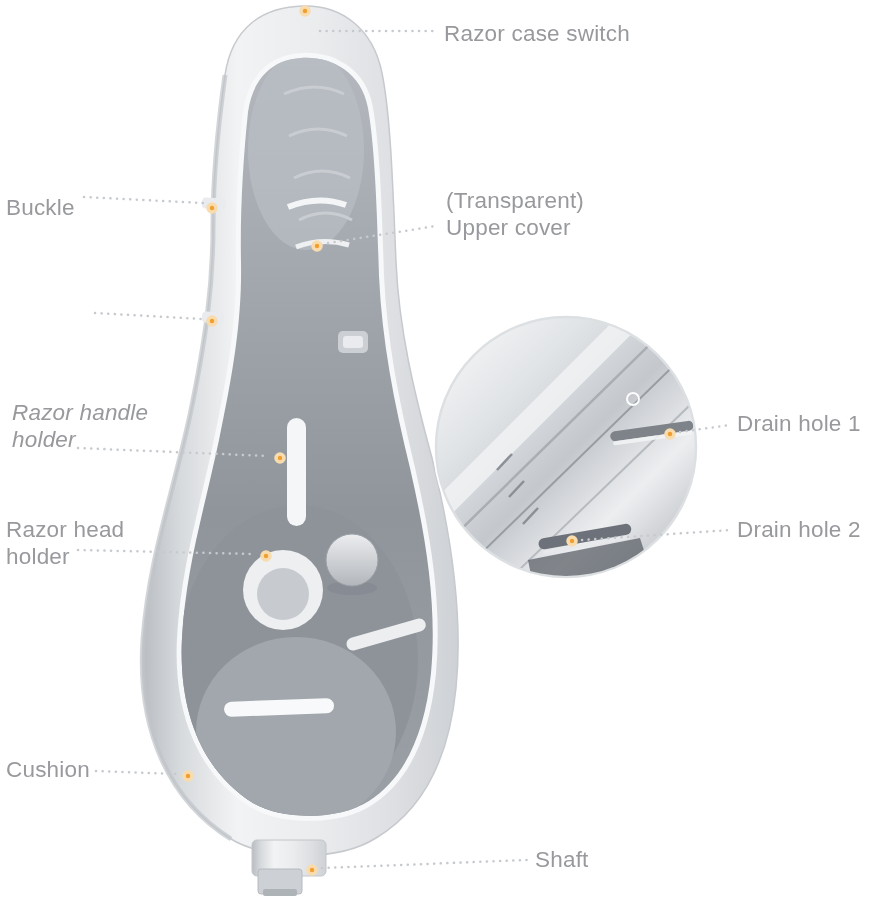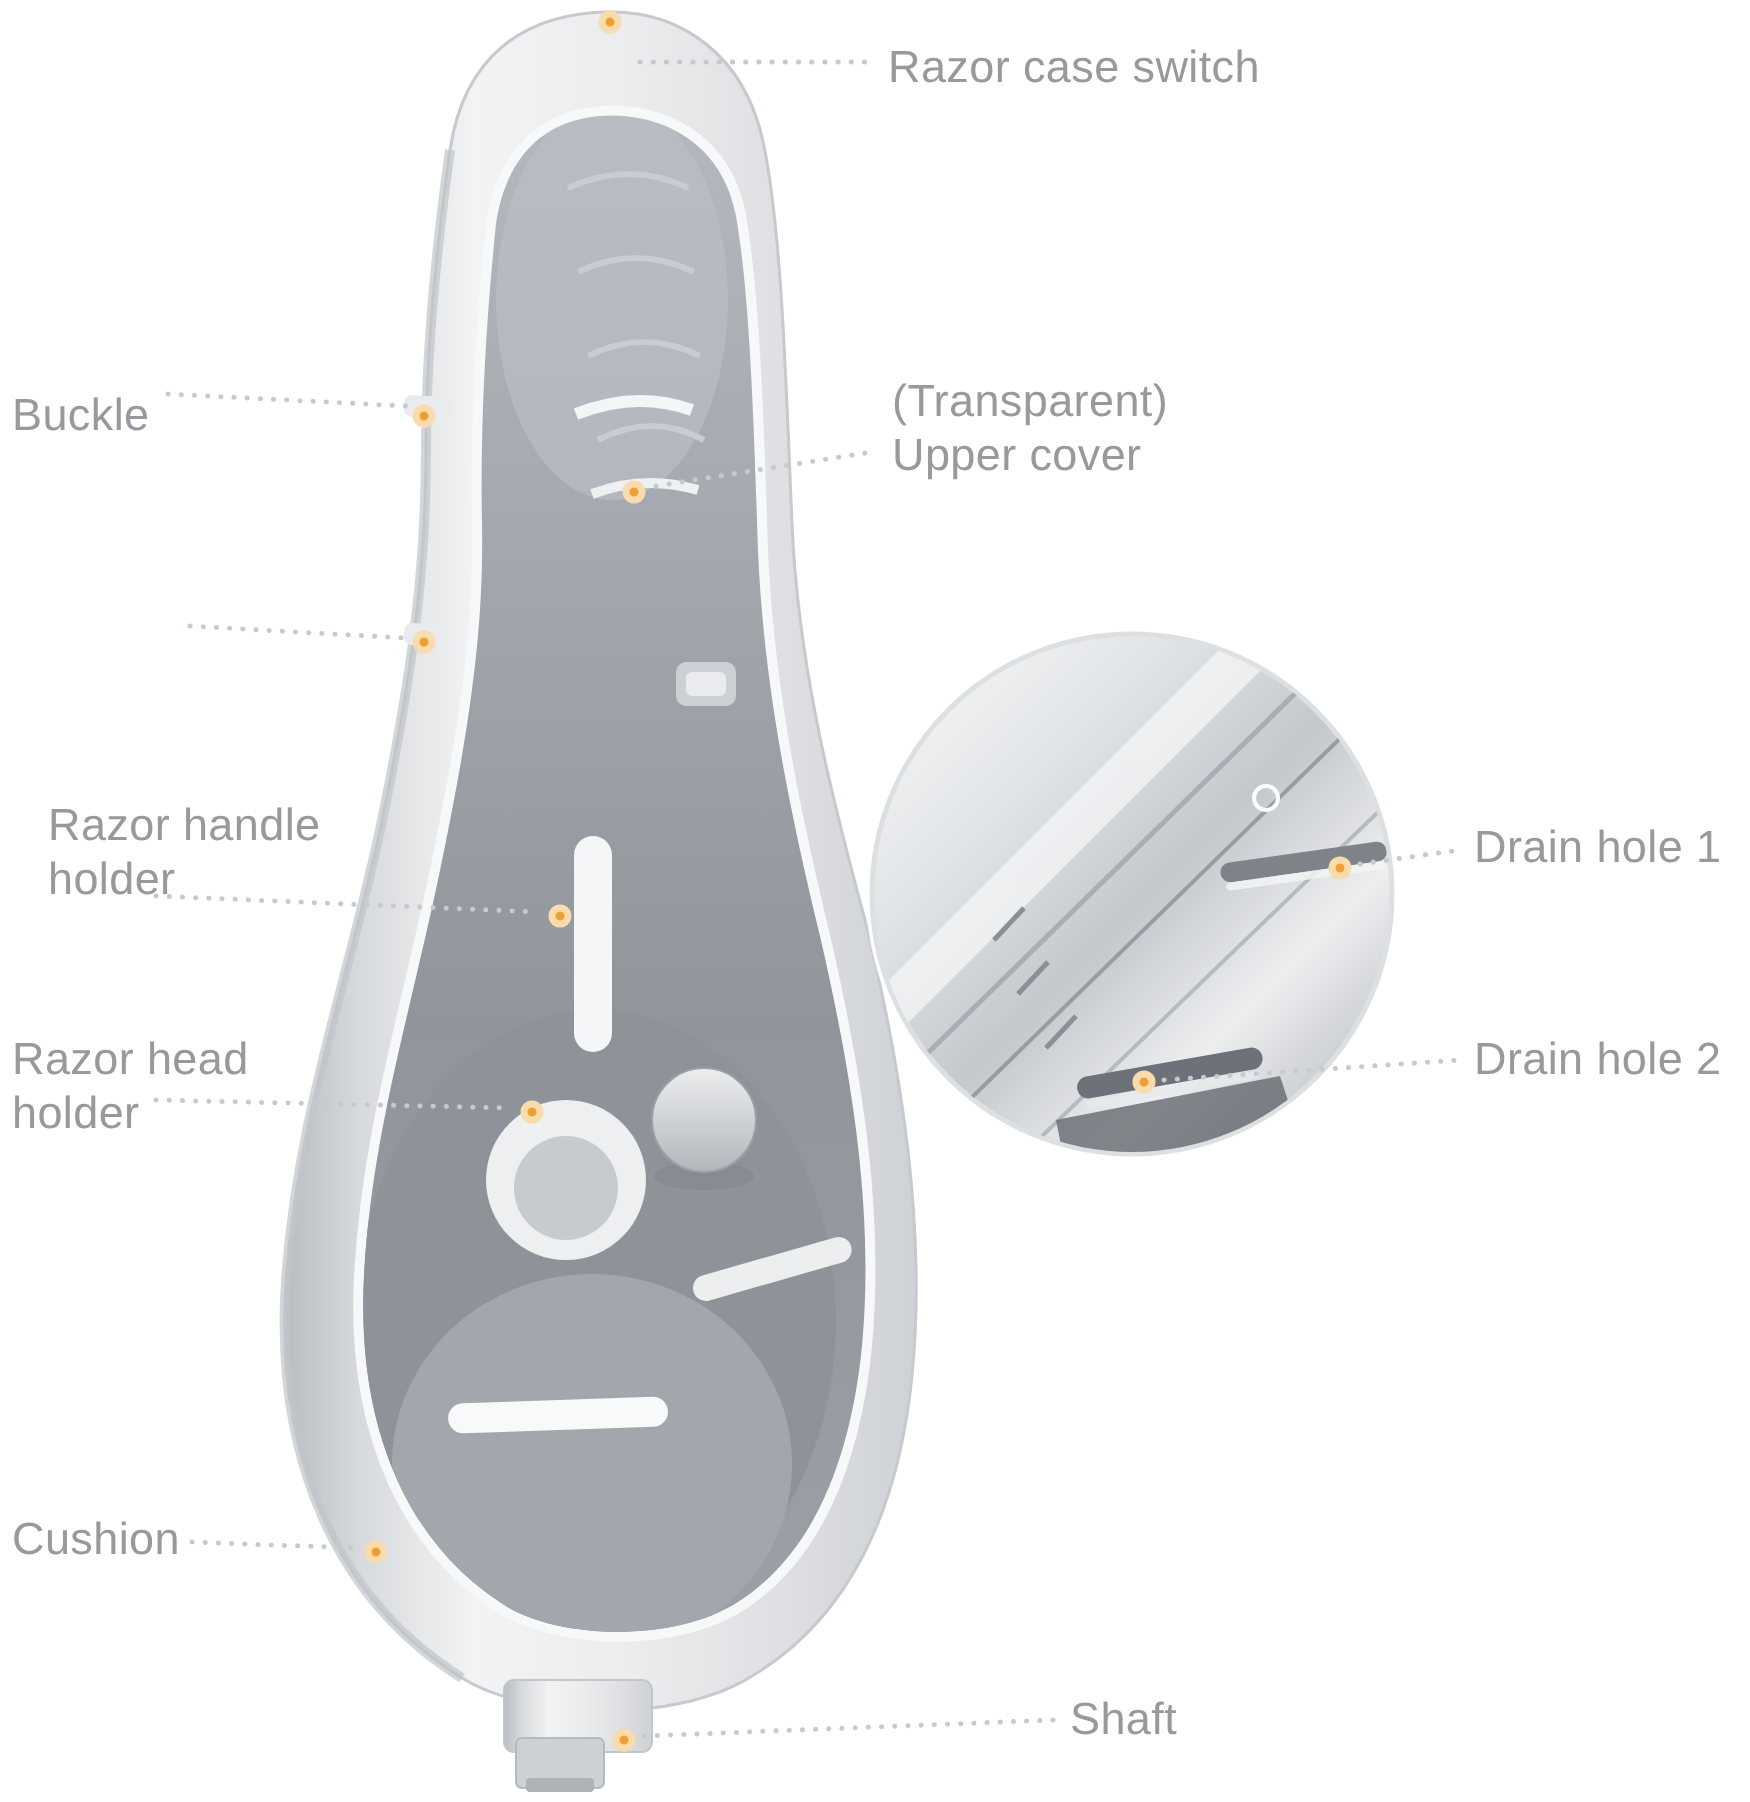--- a/index.html
+++ b/index.html
@@ -167,21 +167,21 @@
   </div>
 
   <div class="label" style="left:446px; top:187px;">
     <span class="ln">(Transparent)</span>
     <span class="ln">Upper cover</span>
   </div>
 
   <div class="label" style="left:6px; top:261px;">
   </div>
 
-  <div class="label" style="left:24px; top:399px;">
+  <div class="label" style="left:12px; top:399px;font-style:italic;">
     <span class="ln">Razor handle</span>
     <span class="ln">holder</span>
   </div>
 
   <div class="label" style="left:6px; top:504px;margin-top:12px;">
     <span class="ln">Razor head</span>
     <span class="ln">holder</span>
   </div>
 
   <div class="label" style="left:737px; top:410px;">

